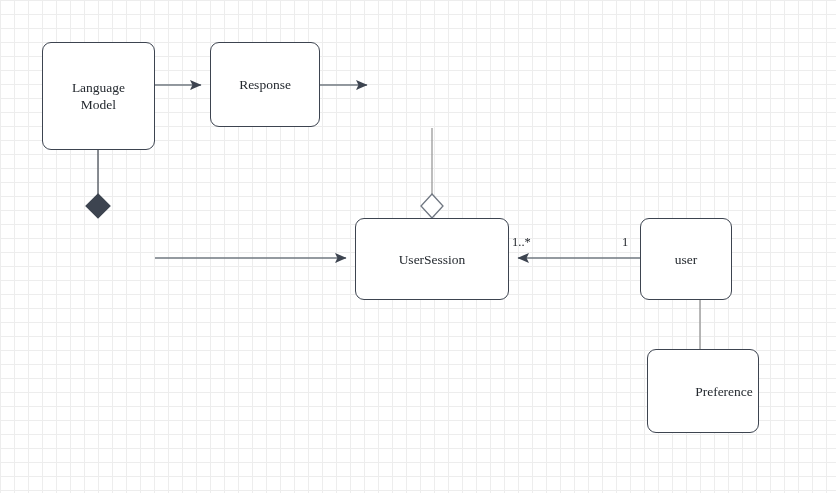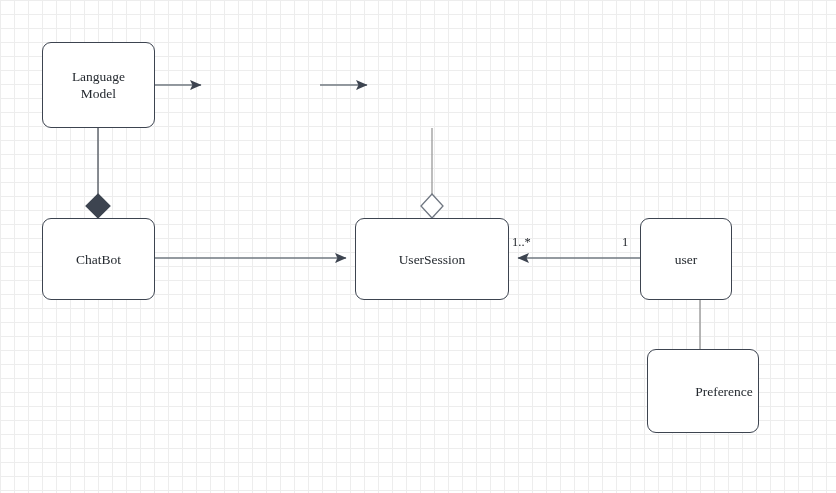--- a/index.html
+++ b/index.html
@@ -106,30 +106,30 @@
     <g>
       <line x1="432" y1="128" x2="432" y2="196" stroke="#9a9a9a" stroke-width="1.3"></line>
       <polygon points="432,194 443,206 432,218 421,206" fill="#ffffff" stroke="#6f7681" stroke-width="1.3"></polygon>
     </g>
 
     <g>
       <line x1="700" y1="300" x2="700" y2="350" stroke="#9a9a9a" stroke-width="1.4"></line>
     </g>
   </svg>
 
-  <div class="node" style="left:42px; top:42px; width:113px; height:86px;">
+  <div class="node" style="left:42px; top:42px; width:113px; height:108px;">
     <span class="node-label">Language
 Model</span>
   </div>
 
+  <div class="node" style="left:210px; top:42px; width:110px; height:85px;">
+    <span class="node-label">Response</span>
+  </div>
 
 
-  <div class="node" style="left:42px; top:218px; width:113px; height:82px;">
-    <span class="node-label">ChatBot</span>
-  </div>
 
   <div class="node" style="left:355px; top:218px; width:154px; height:82px;">
     <span class="node-label">UserSession</span>
   </div>
 
   <div class="node" style="left:640px; top:218px; width:92px; height:82px;">
     <span class="node-label">user</span>
   </div>
 
   <div class="node" style="left:647px; top:349px; width:112px; height:84px;padding-left:42px;">

